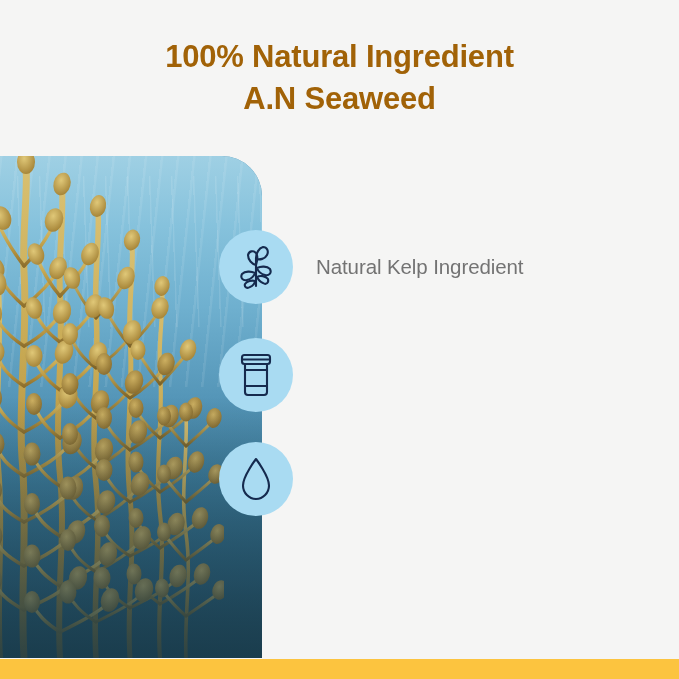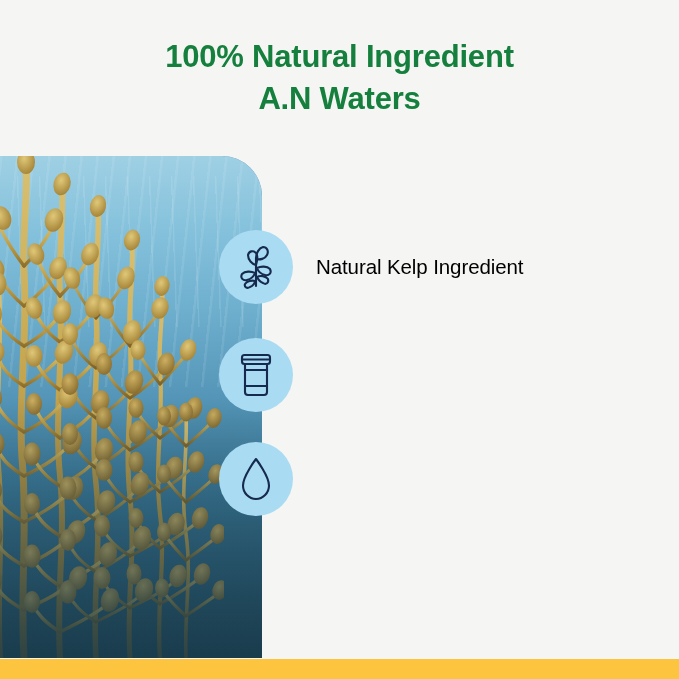--- a/index.html
+++ b/index.html
@@ -9,21 +9,21 @@
     font-family:"Liberation Sans", sans-serif;
     position:relative;
     overflow:hidden;
   }
 
   
   .heading {
     position:absolute;
     left:0; right:0; top:36px;
     text-align:center;
-    color:#15803d;
+    color:#a16207;
     font-weight:bold;
     font-size:31px;
     line-height:1.34;
     letter-spacing:-0.2px;
   }
   .heading-line { display:block; }
 
   
   .photo-panel {
     position:absolute;
@@ -94,41 +94,41 @@
     width:74px; height:74px;
     border-radius:50%;
     background:#a9dbf2;
     display:flex; align-items:center; justify-content:center;
     position:relative;
     z-index:3;
   }
   .icon-circle svg { display:block; }
   .feature-label {
     margin-left:23px;
-    color:#000000;
+    color:#737373;
     font-size:20.5px;
     line-height:1.35;
     letter-spacing:-0.1px;
     font-weight:400;
   }
 
   
   .bottom-bar {
     position:absolute;
     left:0; right:0; bottom:0;
     height:20px;
     background:#fcc43f;
   }
 </style>
 </head>
 <body>
 
 <div class="heading">
   <span class="heading-line">100% Natural Ingredient</span>
-  <span class="heading-line">A.N Waters</span>
+  <span class="heading-line">A.N Seaweed</span>
 </div>
 
 <div class="photo-panel">
   <div class="water"></div>
   <div class="rays"></div>
   <div class="rays2"></div>
 
   <svg class="kelp" viewBox="0 0 230 512" preserveAspectRatio="xMinYMax meet">
     <defs>
       <linearGradient id="fr" x1="0" y1="0" x2="0" y2="1">

